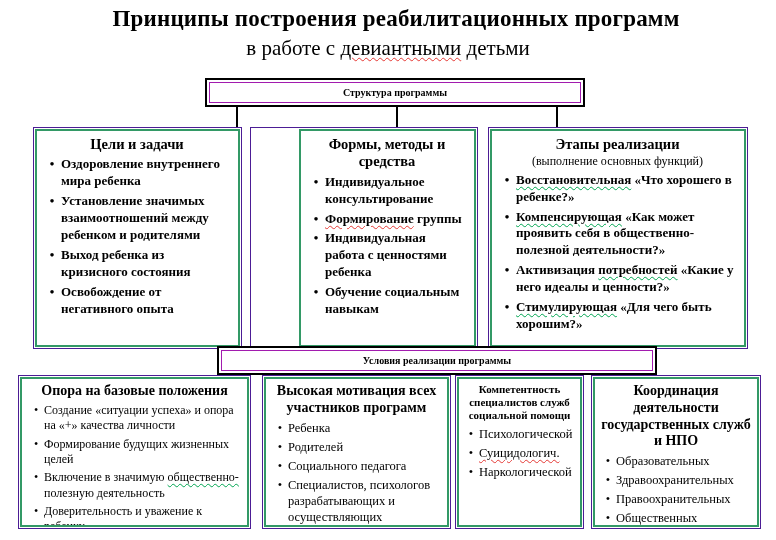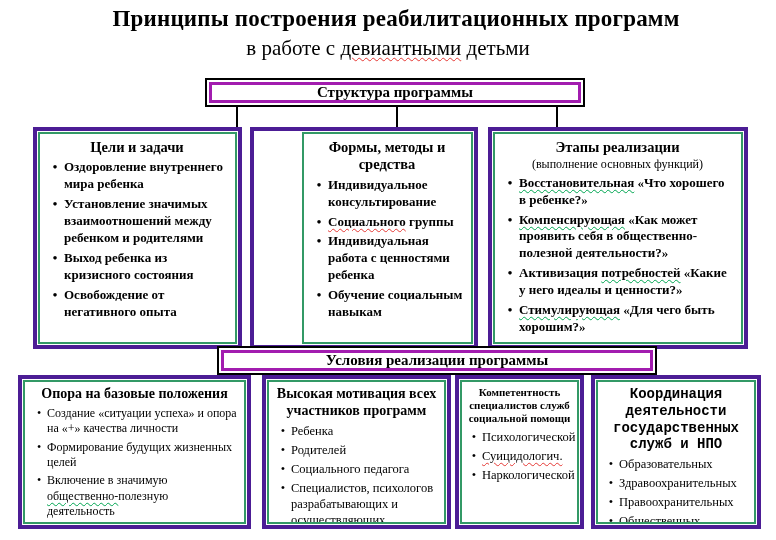--- a/index.html
+++ b/index.html
@@ -14,27 +14,27 @@
   .title2 {
     position:absolute; top:36px; left:0; width:776px; text-align:center;
     font-size:21px; font-weight:normal;
   }
   
   .banner {
     position:absolute; border:2px solid #000; background:#fff; padding:2px;
     box-sizing:border-box; z-index:4;
   }
   .banner-inner {
-    border:3px solid #a21caf; width:100%; height:100%; box-sizing:border-box;
+    border:1px solid #a21caf; width:100%; height:100%; box-sizing:border-box;
     display:flex; align-items:center; justify-content:center;
-    font-size:15px; font-weight:bold;
+    font-size:10px; font-weight:bold;
   }
   
   .green-box {
-    position:absolute; border:4px solid #4c1d95; padding:1px; background:#fff;
+    position:absolute; border:1px solid #4c1d95; padding:1px; background:#fff;
     box-sizing:border-box; z-index:1; overflow:hidden;
   }
   .green-inner {
     border:2px solid #339966; width:100%; height:100%; box-sizing:border-box;
     padding:5px 7px 4px 6px; overflow:hidden;
   }
   .vline { position:absolute; width:2px; background:#000; z-index:2; }
   .box-title { text-align:center; font-weight:bold; font-size:14.5px; line-height:1.2; }
   .box-subtitle { text-align:center; font-size:11px; line-height:1.25; margin-top:1px; }
   .box-subtitle-c { text-align:center; font-size:12px; line-height:1.2; margin-top:1px; }
@@ -94,21 +94,21 @@
   <div class="green-box" style="left:250px; top:127px; width:228px; height:222px;padding-left:48px;">
     <div class="green-inner">
       <div class="box-title">Формы, методы и средства</div>
       <div class="bullets-bold">
         <div class="brow">
             <span class="dot">•</span>
             <span class="btxt"><span>Индивидуальное консультирование</span></span>
           </div>
         <div class="brow">
             <span class="dot">•</span>
-            <span class="btxt"><span class="wr">Социального</span><span> группы</span></span>
+            <span class="btxt"><span class="wr">Формирование</span><span> группы</span></span>
           </div>
         <div class="brow">
             <span class="dot">•</span>
             <span class="btxt"><span>Индивидуальная работа с ценностями ребенка</span></span>
           </div>
         <div class="brow">
             <span class="dot">•</span>
             <span class="btxt"><span>Обучение социальным навыкам</span></span>
           </div>
       </div>
@@ -207,21 +207,21 @@
         <div class="brow">
             <span class="dot">•</span>
             <span class="btxt"><span>Наркологической</span></span>
           </div>
       </div>
     </div>
   </div>
 
   <div class="green-box" style="left:591px; top:375px; width:170px; height:154px;">
     <div class="green-inner" style="padding:4px 5px;">
-      <div class="box-title" style="font-size:14px;font-family:Liberation Mono, monospace;">Координация деятельности государственных служб и НПО</div>
+      <div class="box-title" style="font-size:14px;">Координация деятельности государственных служб и НПО</div>
       <div class="bullets-reg bE">
         <div class="brow">
             <span class="dot">•</span>
             <span class="btxt"><span>Образовательных</span></span>
           </div>
         <div class="brow">
             <span class="dot">•</span>
             <span class="btxt"><span>Здравоохранительных</span></span>
           </div>
         <div class="brow">

